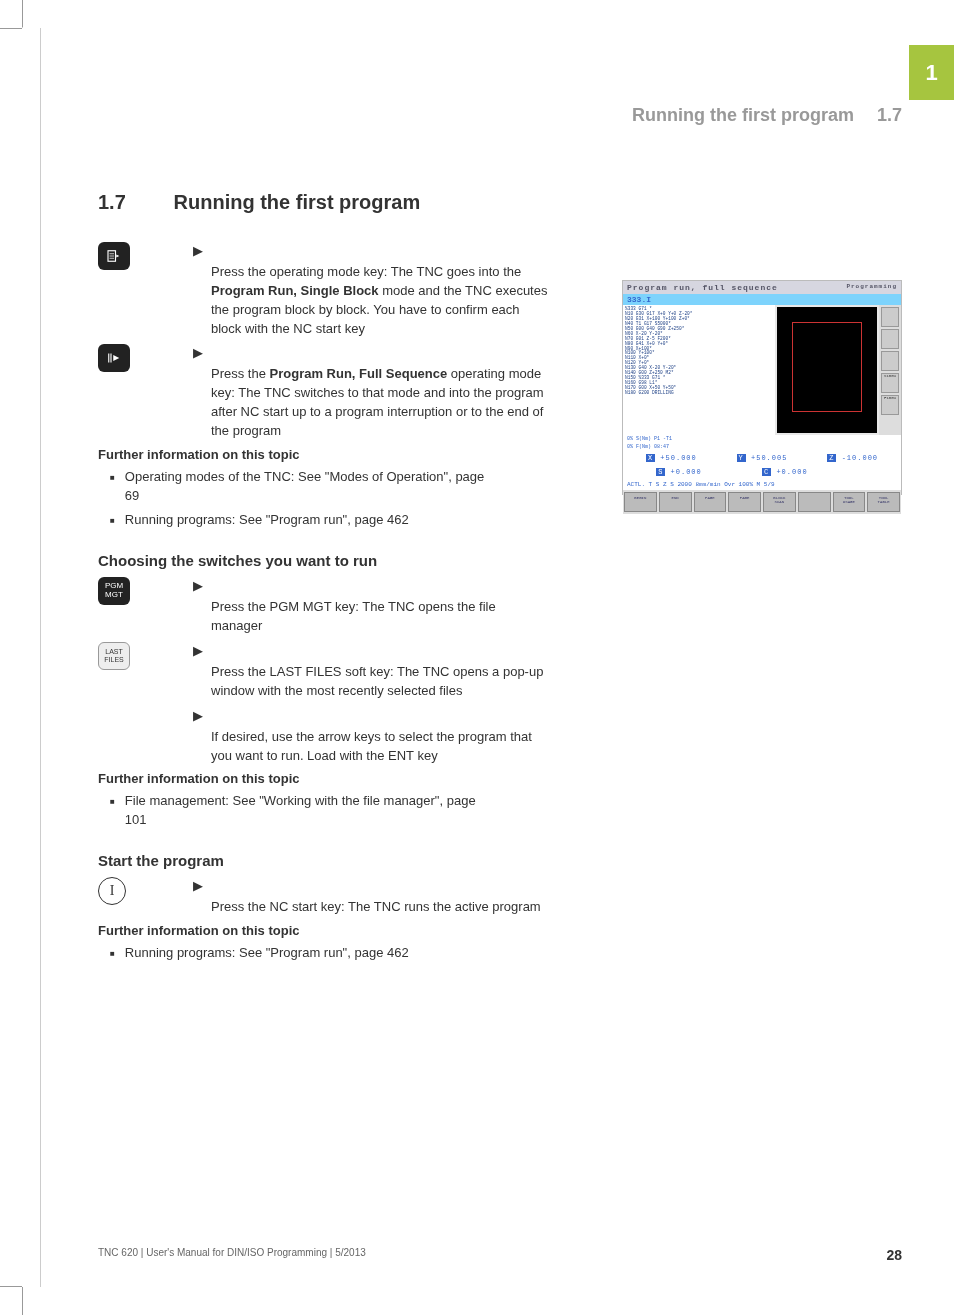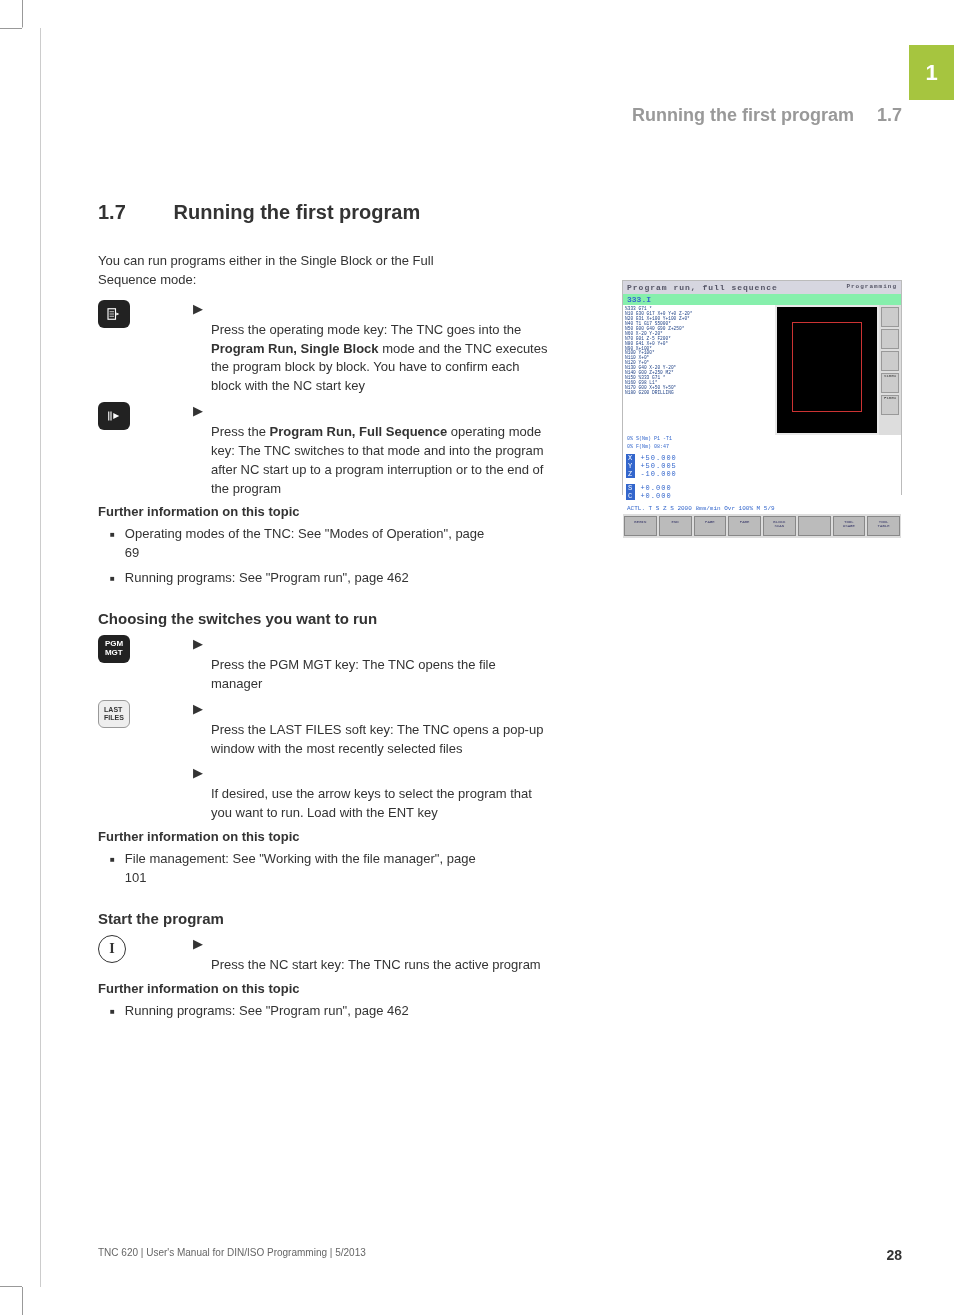--- a/index.html
+++ b/index.html
@@ -30,21 +30,21 @@
     top: 105px;
     right: 52px;
     text-align: right;
     color: #999;
     font-size: 18px;
     font-weight: bold;
   }
   .running-head .num { margin-left: 18px; }
   .content {
     position: absolute;
-    top: 201px;
+    top: 191px;
     left: 98px;
     width: 760px;
   }
   .h1row {
     font-size: 20px;
     font-weight: bold;
     margin-bottom: 28px;
   }
   .h1row .secno { display: inline-block; width: 70px; }
   .h2 {
@@ -68,22 +68,22 @@
   .keyicon {
     width: 32px;
     height: 28px;
     background: #222;
     border-radius: 6px;
     display: flex;
     align-items: center;
     justify-content: center;
     color: #fff;
     font-size: 8px;
-    font-weight: bold;
-    text-align: left;
+    font-weight: normal;
+    text-align: center;
     line-height: 1.1;
   }
   .keyicon.light { background: #eee; color: #333; border: 1px solid #999; font-size: 7px; }
   .keyicon.circle { background: #fff; border: 1.5px solid #333; border-radius: 50%; width: 28px; height: 28px; color: #333; font-size: 14px; font-family: Georgia, serif; }
   .keyicon svg { width: 18px; height: 18px; }
   .arrowtext { display: flex; font-size: 13px; line-height: 1.45; }
   .arrowtext .tri { margin-right: 8px; color: #333; flex-shrink: 0; }
   .arrowtext .txt { flex: 1; margin-top: 21px; }
   .bold { font-weight: bold; }
   .subhead { font-size: 13px; font-weight: bold; margin-bottom: 6px; }
@@ -95,28 +95,28 @@
     right: 52px;
     width: 280px;
     height: 215px;
     border: 1px solid #bbb;
     background: #e8e8e8;
     font-family: "Courier New", monospace;
     font-size: 5px;
     color: #333;
   }
   .ss-title { background: #d6d6e0; padding: 2px 4px; font-size: 8px; letter-spacing: 1px; color: #556; font-weight: bold; display: flex; justify-content: space-between; }
-  .ss-file { background: #86efac; padding: 1px 4px; font-size: 8px; color: #36c; font-weight: bold; }
+  .ss-file { background: #7dd3fc; padding: 1px 4px; font-size: 8px; color: #36c; font-weight: bold; }
   .ss-body { display: flex; height: 130px; }
   .ss-code { flex: 1; background: #fff; padding: 2px; font-size: 4.5px; line-height: 1.1; white-space: pre; color: #248; overflow: hidden; }
   .ss-preview { width: 100px; background: #000; margin: 2px; position: relative; }
   .ss-preview .shape { position: absolute; top: 15px; left: 15px; width: 70px; height: 90px; border: 1px solid #c33; }
   .ss-sidebar { width: 22px; background: #ddd; display: flex; flex-direction: column; gap: 2px; padding: 2px; }
   .ss-sidebar .btn { height: 20px; background: #ccc; border: 1px solid #999; }
-  .ss-coords { background: #fff; padding: 3px; font-size: 7px; color: #36c; letter-spacing: 1px; display: flex; justify-content: space-around; flex-direction: column; }
+  .ss-coords { background: #fff; padding: 3px; font-size: 7px; color: #36c; letter-spacing: 1px; display: flex; justify-content: space-around; }
   .ss-coords .lbl { background: #36c; color: #fff; padding: 0 2px; }
   .ss-status { background: #fff; padding: 2px 4px; font-size: 6px; color: #36c; }
   .ss-softkeys { display: flex; height: 24px; background: #ddd; }
   .ss-softkeys .sk { flex: 1; margin: 2px 1px; background: #bbb; border: 1px solid #888; font-size: 4px; text-align: center; padding-top: 3px; color: #336; }
   .footer {
     position: absolute;
     bottom: 52px;
     left: 98px;
     right: 52px;
     display: flex;
@@ -148,21 +148,20 @@
   <span class="num">1.7</span>
 </div>
 
 <div class="content">
 
   <div class="h1row">
     <span class="secno">1.7</span>
     <span>Running the first program</span>
   </div>
 
-  <div class="para">You can run programs either in the Single Block or the Full Sequence mode:</div>
 
   <div class="instr-row">
     <div class="keycol">
       <div class="keyicon">
         <svg viewBox="0 0 24 24">
             <rect x="4" y="5" width="10" height="14" fill="none" stroke="#fff" stroke-width="1.5"></rect>
             <line x1="6" y1="9" x2="12" y2="9" stroke="#fff"></line>
             <line x1="6" y1="12" x2="12" y2="12" stroke="#fff"></line>
             <line x1="6" y1="15" x2="12" y2="15" stroke="#fff"></line>
             <path d="M15 10 L15 14 L19 12 Z" fill="#fff"></path>

